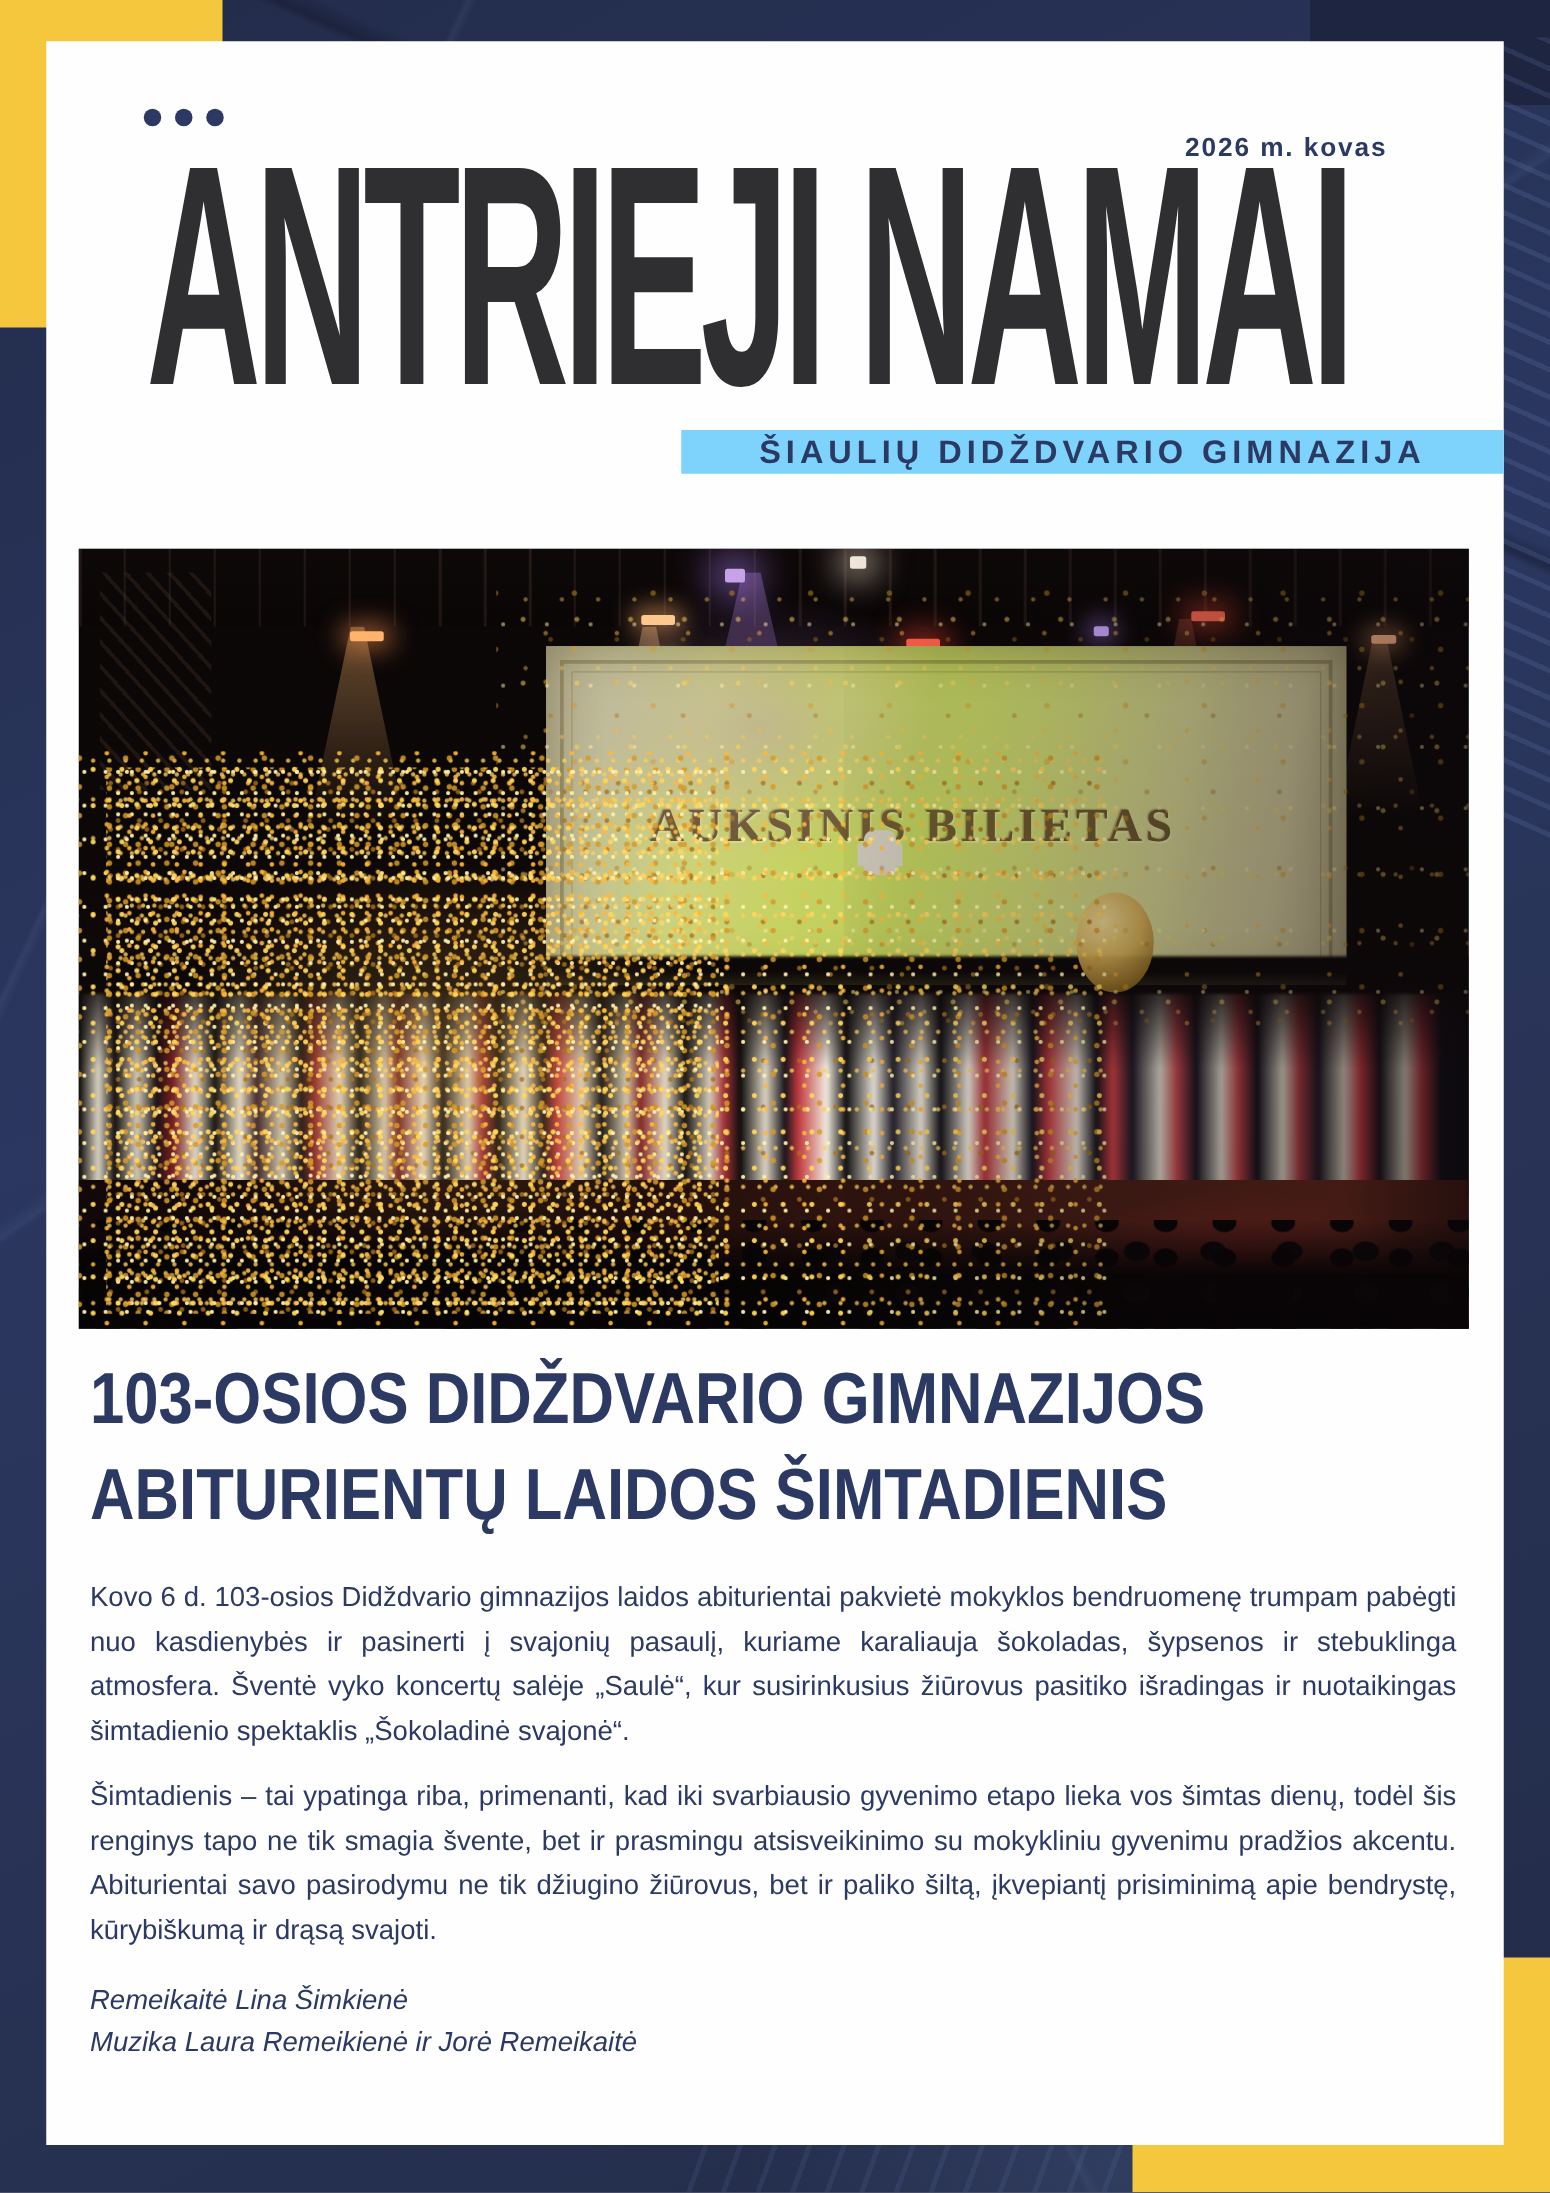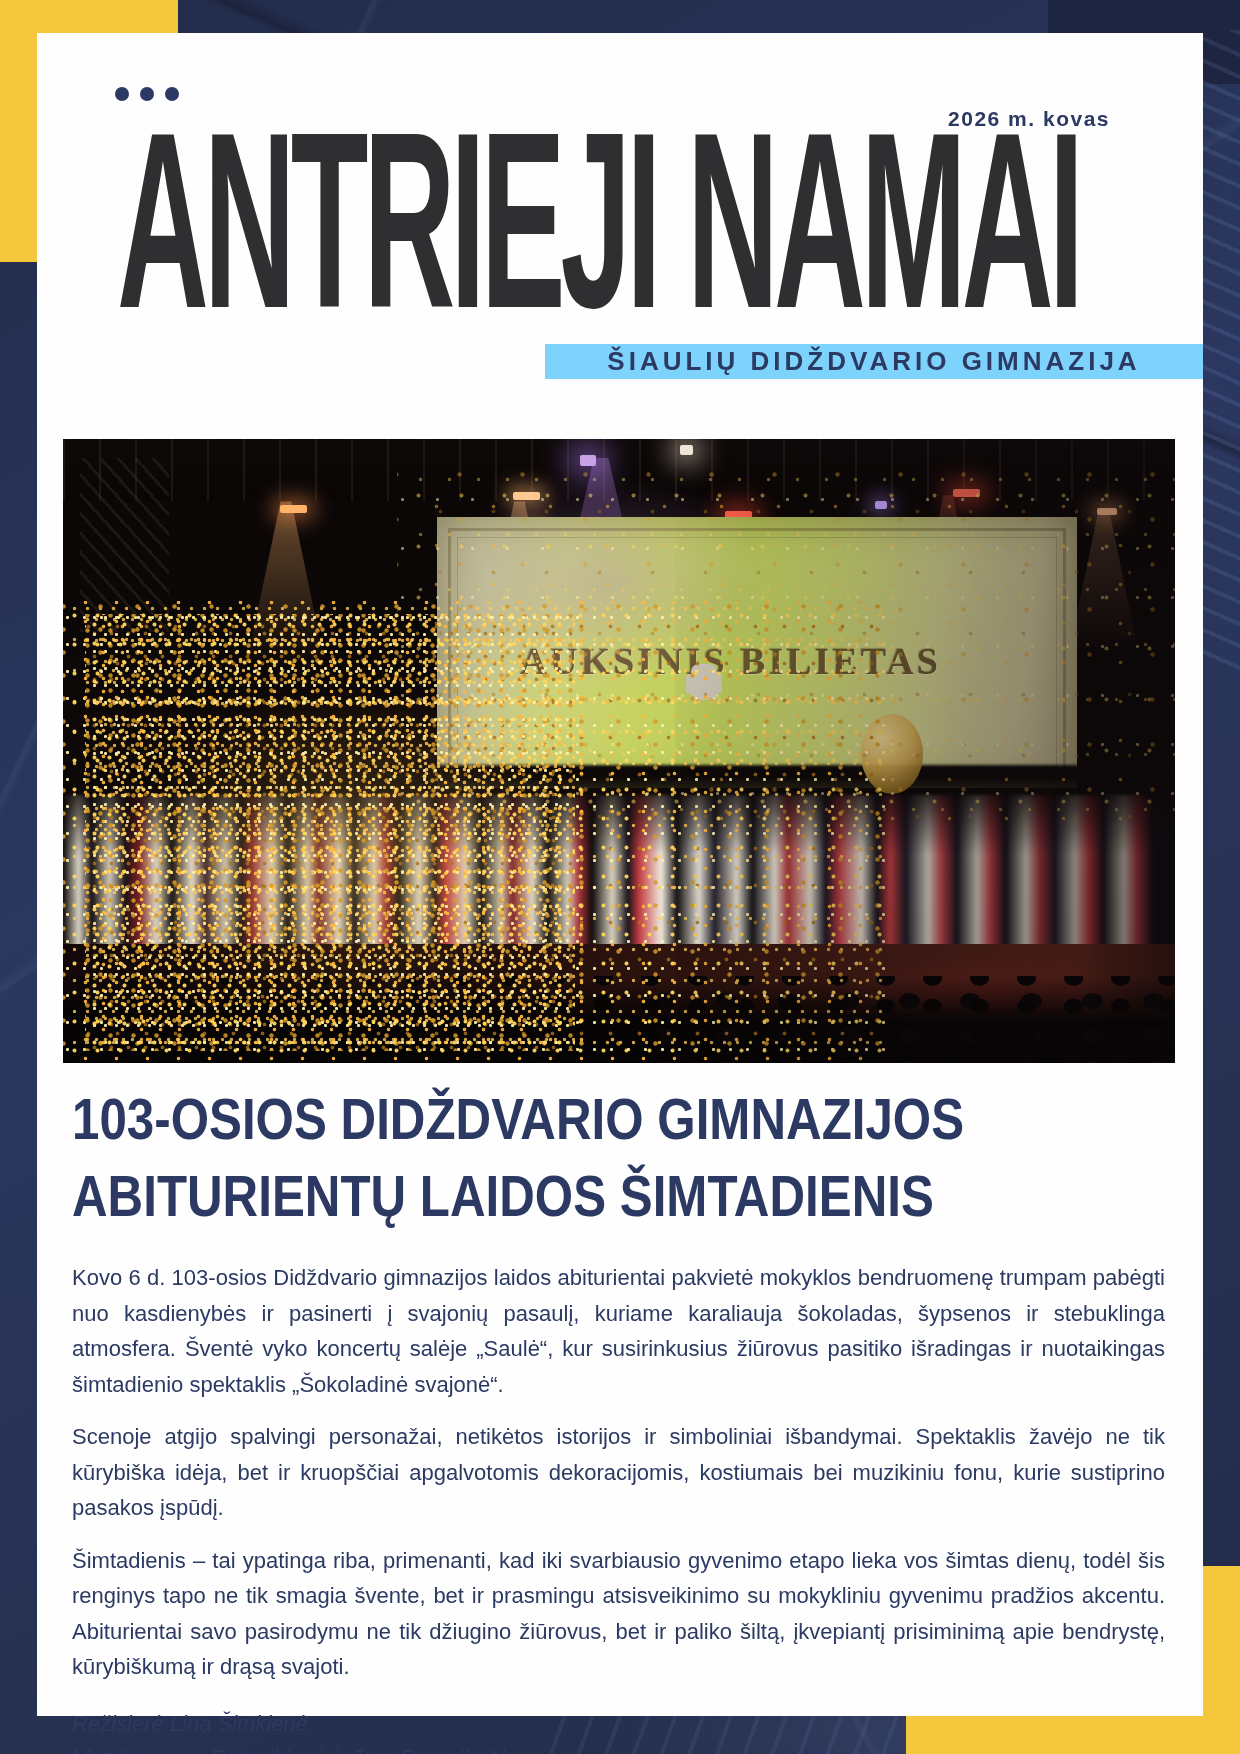--- a/index.html
+++ b/index.html
@@ -199,24 +199,23 @@
       <div class="confetti-burst"></div>
       <div class="confetti-sparse"></div>
       <div class="photo-shade"></div>
     </div>
 
     <div class="article" style="color:#2C3A63">
       <div class="headline-line">103-OSIOS DIDŽDVARIO GIMNAZIJOS</div>
       <div class="headline-line">ABITURIENTŲ LAIDOS ŠIMTADIENIS</div>
 
       <p>Kovo 6 d. 103-osios Didždvario gimnazijos laidos abiturientai pakvietė mokyklos bendruomenę trumpam pabėgti nuo kasdienybės ir pasinerti į svajonių pasaulį, kuriame karaliauja šokoladas, šypsenos ir stebuklinga atmosfera. Šventė vyko koncertų salėje „Saulė“, kur susirinkusius žiūrovus pasitiko išradingas ir nuotaikingas šimtadienio spektaklis „Šokoladinė svajonė“.</p>
-      <p>Scenoje atgijo spalvingi personažai, netikėtos istorijos ir simboliniai išbandymai. Spektaklis žavėjo ne tik kūrybiška idėja, bet ir kruopščiai apgalvotomis dekoracijomis, kostiumais bei muzikiniu fonu, kurie sustiprino pasakos įspūdį.</p>
       <p>Šimtadienis – tai ypatinga riba, primenanti, kad iki svarbiausio gyvenimo etapo lieka vos šimtas dienų, todėl šis renginys tapo ne tik smagia švente, bet ir prasmingu atsisveikinimo su mokykliniu gyvenimu pradžios akcentu. Abiturientai savo pasirodymu ne tik džiugino žiūrovus, bet ir paliko šiltą, įkvepiantį prisiminimą apie bendrystę, kūrybiškumą ir drąsą svajoti.</p>
 
       <div class="credits">
-        <div>Režisierė Lina Šimkienė</div>
+        <div>Remeikaitė Lina Šimkienė</div>
         <div>Muzika Laura Remeikienė ir Jorė Remeikaitė</div>
 
       </div>
     </div>
 
   </div>
 </div>
 
 </body></html>

